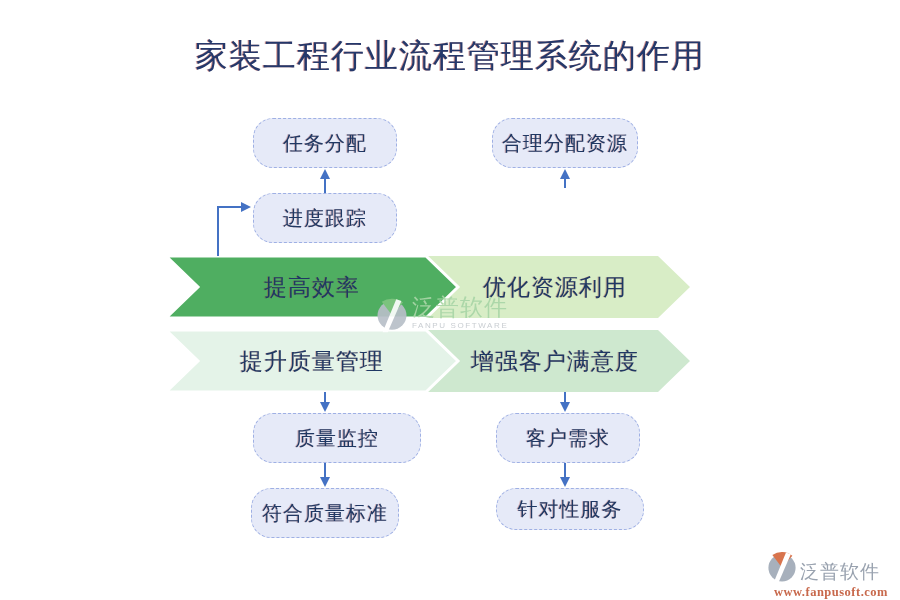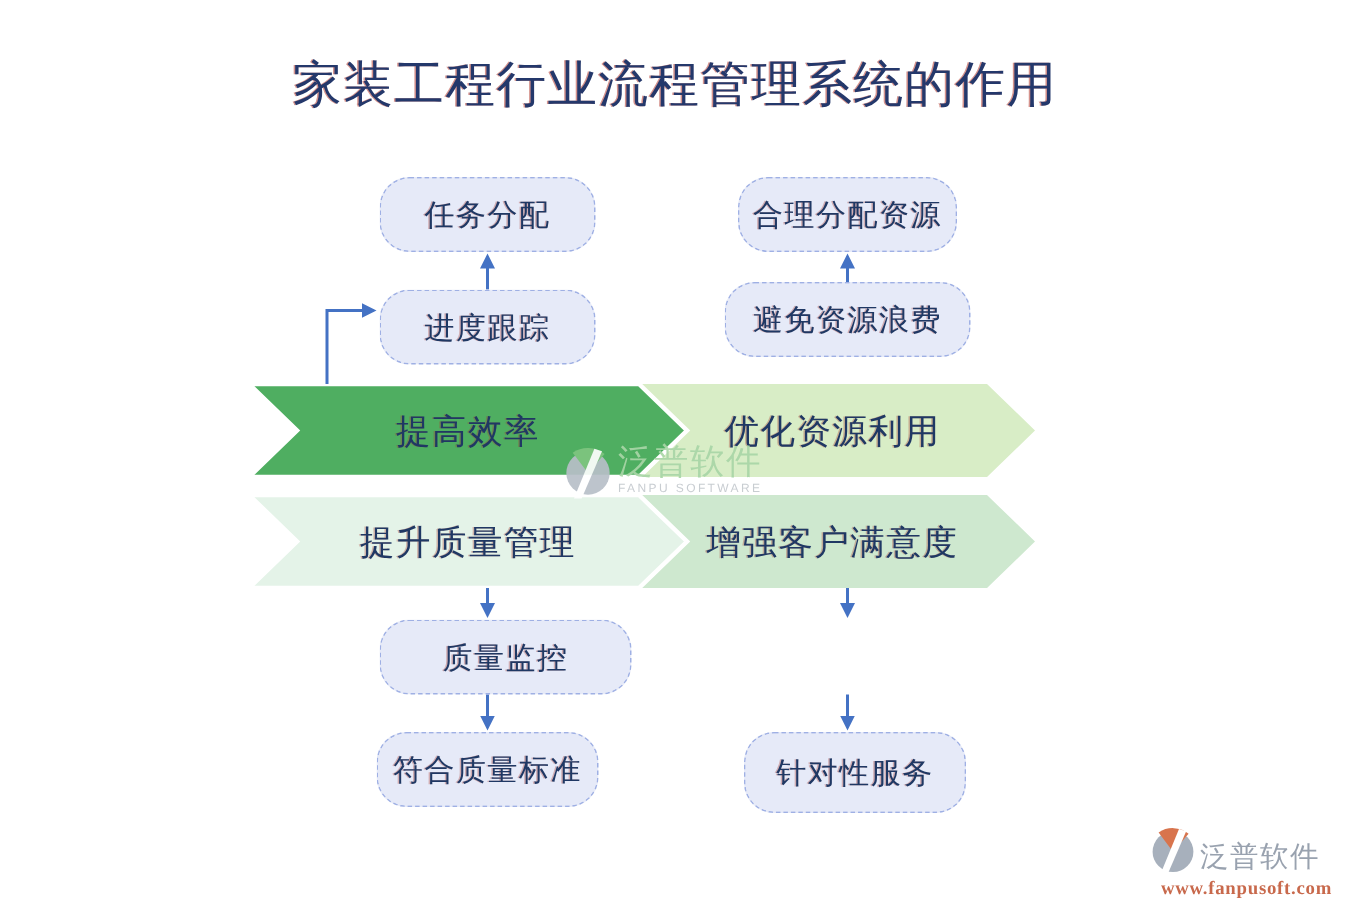--- a/index.html
+++ b/index.html
@@ -74,26 +74,26 @@
 
   <div class="abs banner-label" style="left:452px;top:256px;width:206px;height:62px;">优化资源利用</div>
   <div class="abs banner-label" style="left:198px;top:256px;width:228px;height:62px;">提高效率</div>
   <div class="abs banner-label" style="left:198px;top:330px;width:228px;height:62px;">提升质量管理</div>
   <div class="abs banner-label" style="left:452px;top:330px;width:206px;height:62px;">增强客户满意度</div>
 
   <div class="abs flow-box" style="left:253px;top:118px;width:144px;height:50px;">任务分配</div>
   <div class="abs flow-box" style="left:253px;top:193px;width:144px;height:50px;">进度跟踪</div>
 
   <div class="abs flow-box" style="left:492px;top:118px;width:146px;height:50px;">合理分配资源</div>
-  <div class="abs flow-box" style="left:483px;top:188px;width:164px;height:50px;">避免资源浪费</div>
 
   <div class="abs flow-box" style="left:253px;top:413px;width:168px;height:50px;">质量监控</div>
   <div class="abs flow-box" style="left:251px;top:488px;width:148px;height:50px;">符合质量标准</div>
 
-  <div class="abs flow-box" style="left:496px;top:488px;width:148px;height:54px;text-align:center;">针对性服务</div>
+  <div class="abs flow-box" style="left:496px;top:413px;width:144px;height:50px;">客户需求</div>
+  <div class="abs flow-box" style="left:496px;top:488px;width:148px;height:42px;text-align:center;">针对性服务</div>
 
   <div id="watermark" class="abs">
     <svg width="34" height="37" viewBox="0 0 40 42">
       <circle cx="20" cy="22" r="17" fill="#B8BFC8"></circle>
       <path d="M20 22 L33 7 A21 21 0 0 0 8 6 Z" fill="#7FC580"></path>
       <path d="M25 3 L9 42 L15 42 L31 5 Z" fill="#ffffff"></path>
     </svg>
     <div class="wm-text">
       <div class="wm-name">泛普软件</div>
       <div class="wm-sub">FANPU SOFTWARE</div>

